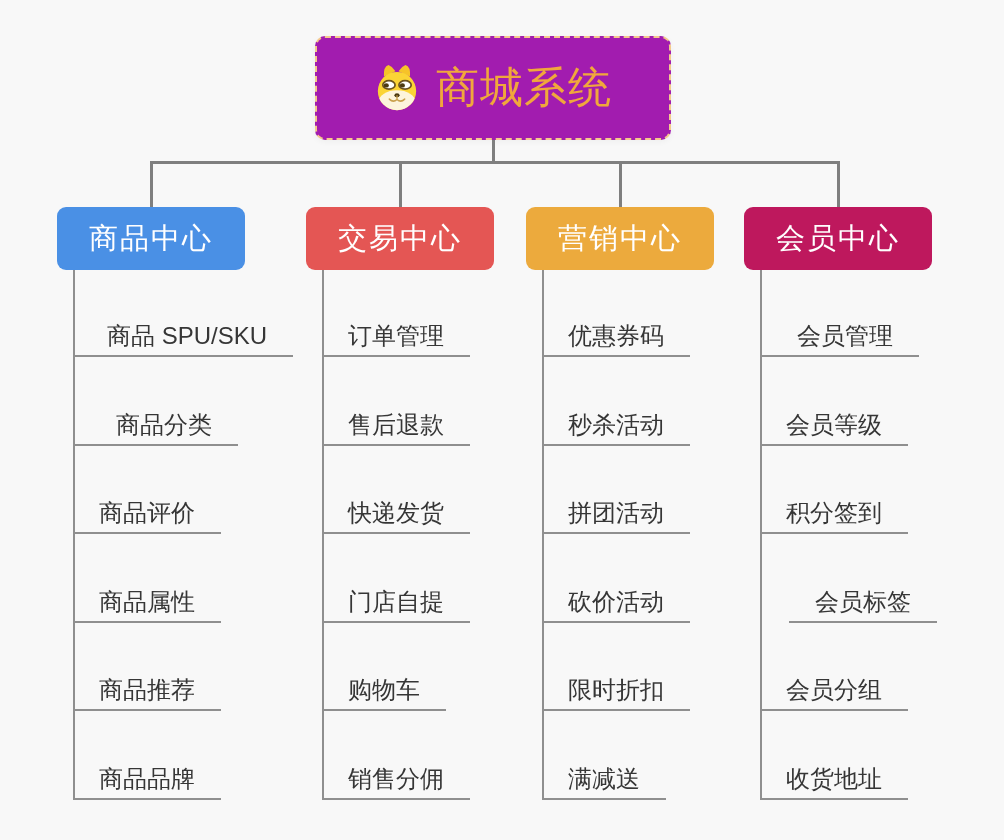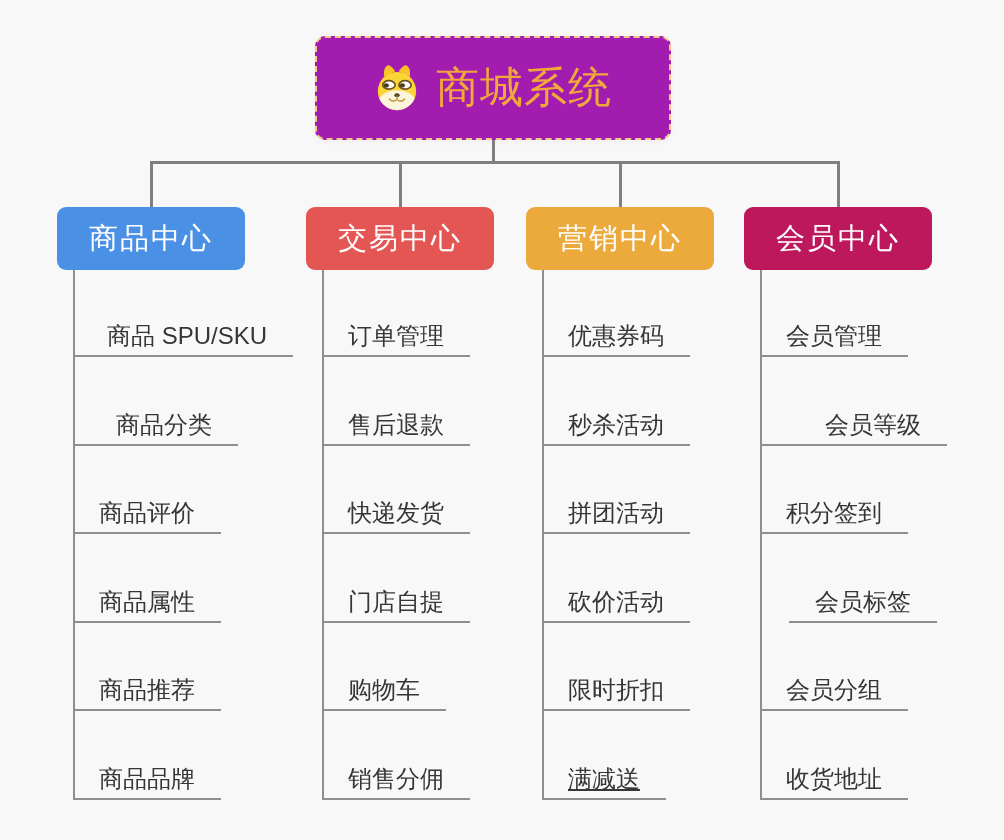--- a/index.html
+++ b/index.html
@@ -132,30 +132,30 @@
       <div class="sub" style="left: 542px; top: 494.2px; border-bottom-color: rgb(143, 143, 143);">
         <span style="color: rgb(54, 54, 54);">拼团活动</span>
       </div>
       <div class="sub" style="left: 542px; top: 582.8px; border-bottom-color: rgb(143, 143, 143); text-align: right;">
         <span style="color: rgb(54, 54, 54);">砍价活动</span>
       </div>
       <div class="sub" style="left: 542px; top: 671.4px; border-bottom-color: rgb(143, 143, 143);">
         <span style="color: rgb(54, 54, 54);">限时折扣</span>
       </div>
       <div class="sub" style="left: 542px; top: 760px; border-bottom-color: rgb(143, 143, 143);">
-        <span style="color: rgb(54, 54, 54); text-decoration: underline;">满减送</span>
+        <span style="color: rgb(54, 54, 54);">满减送</span>
       </div>
       <div class="node" style="left: 744px; background: #be185d;">
         <span>会员中心</span>
       </div>
       <div class="spine" style="left: 760px; top: 270px; height: 530px; background: rgb(143, 143, 143);"></div>
-      <div class="sub" style="left: 760px; top: 317px; border-bottom-color: rgb(143, 143, 143);">
+      <div class="sub" style="left: 760px; top: 317px; border-bottom-color: rgb(143, 143, 143); padding-left: 11px;">
         <span style="color: rgb(54, 54, 54);">会员管理</span>
       </div>
-      <div class="sub" style="left: 760px; top: 405.6px; border-bottom-color: rgb(143, 143, 143); padding-left: 39px;">
+      <div class="sub" style="left: 760px; top: 405.6px; border-bottom-color: rgb(143, 143, 143);">
         <span style="color: rgb(54, 54, 54);">会员等级</span>
       </div>
       <div class="sub" style="left: 760px; top: 494.2px; border-bottom-color: rgb(143, 143, 143);">
         <span style="color: rgb(54, 54, 54);">积分签到</span>
       </div>
       <div class="sub" style="left: 789px; top: 582.8px; border-bottom-color: rgb(143, 143, 143);">
         <span style="color: rgb(54, 54, 54);">会员标签</span>
       </div>
       <div class="sub" style="left: 760px; top: 671.4px; border-bottom-color: rgb(143, 143, 143);">
         <span style="color: rgb(54, 54, 54); margin-top: 8px;">会员分组</span>

